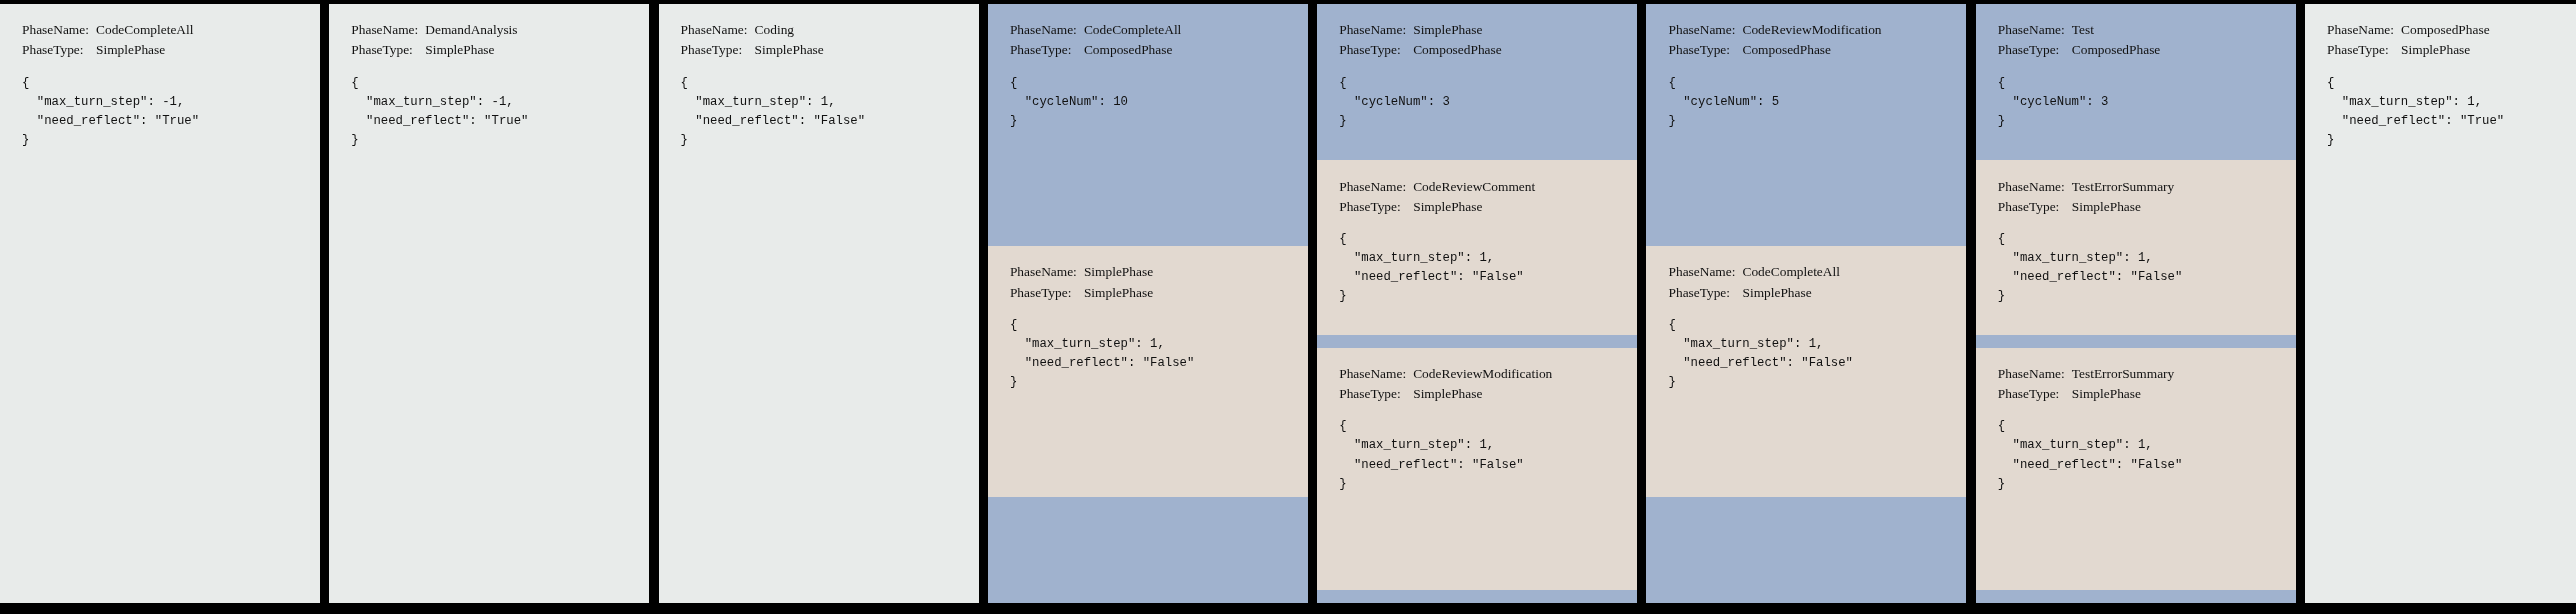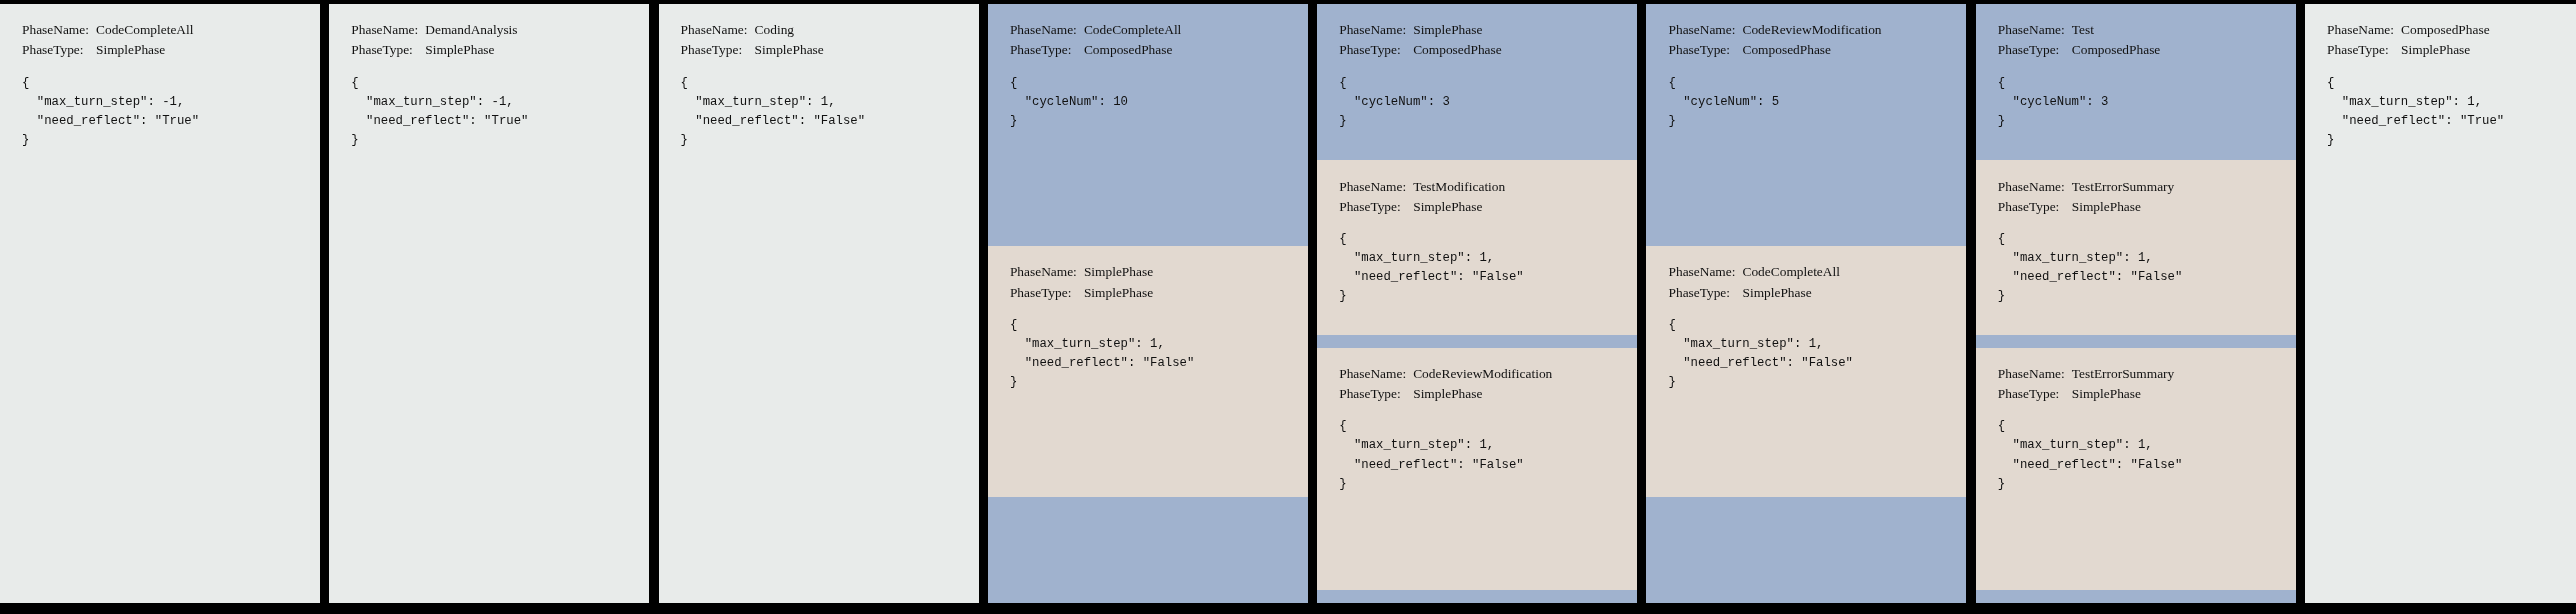--- a/index.html
+++ b/index.html
@@ -158,21 +158,21 @@
           <span class="meta-val">ComposedPhase</span>
         </div>
         <pre class="json-block">{
   "cycleNum": 3
 }</pre>
       </div>
       <div class="fill-blue" style="flex: 0 0 16.7px;"></div>
       <div class="block sub" style="padding-bottom: 28px;">
         <div class="meta-row">
           <span class="meta-key">PhaseName:</span>
-          <span class="meta-val">TestModification</span>
+          <span class="meta-val">CodeReviewComment</span>
         </div>
         <div class="meta-row">
           <span class="meta-key">PhaseType:</span>
           <span class="meta-val">SimplePhase</span>
         </div>
         <pre class="json-block">{
   "max_turn_step": 1,
   "need_reflect": "False"
 }</pre>
       </div>

